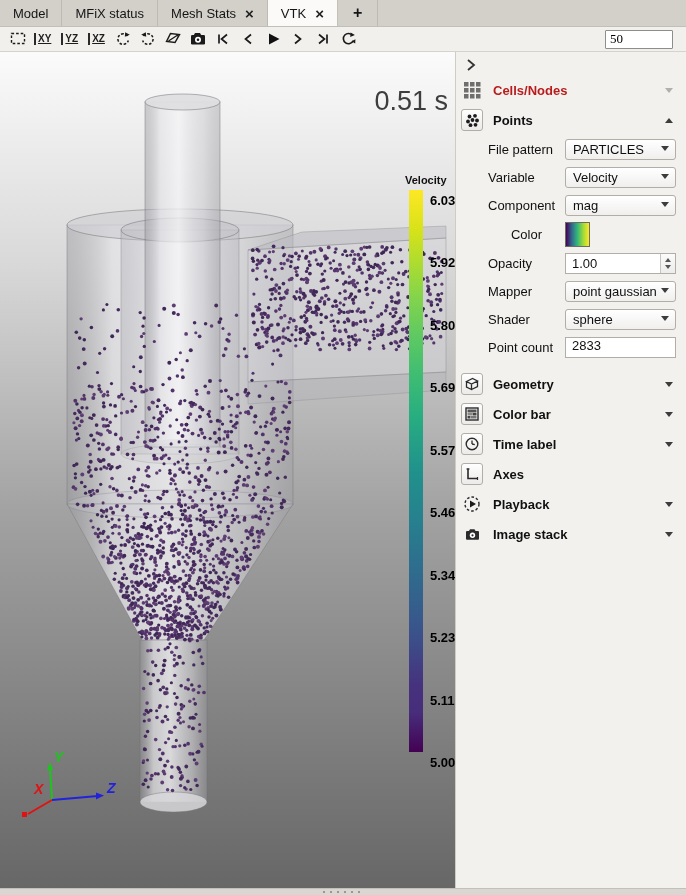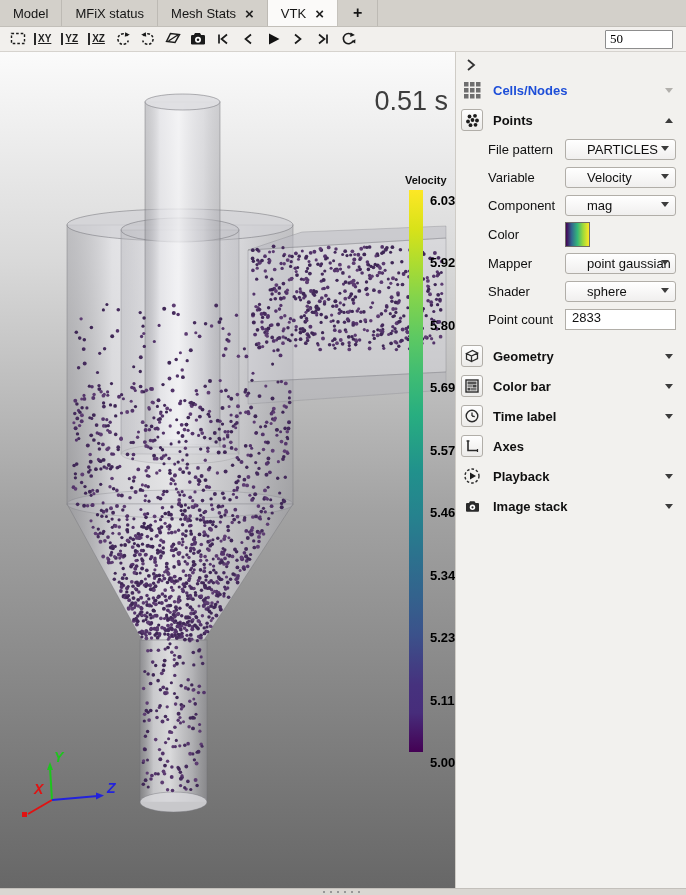--- a/index.html
+++ b/index.html
@@ -48,35 +48,35 @@
   .cb-ticks span { height:14px; line-height:14px; font-size:13px; font-weight:bold; color:#000; }
 
   .axes-triad { position:absolute; left:12px; top:688px; }
 
   
   .panel { flex:1; background:#f2f1ee; border-left:1px solid #cfccc6; font-size:13px;
            color:#101010; padding-top:3px; overflow:hidden; }
   .panel-top { height:20px; display:flex; align-items:center; padding-left:10px; }
   .sec-row { display:flex; align-items:center; height:30px; padding:0 13px 0 5px; gap:10px; }
   .sec-label { font-weight:bold; flex:1; }
-  .sec-label.dim { color:#1d4ed8; }
+  .sec-label.dim { color:#b91c1c; }
   .icon-btn { width:22px; height:22px; border:1px solid #b1aea8; border-radius:3px;
               background:linear-gradient(#fefefe,#ecebe9); display:flex;
               align-items:center; justify-content:center; flex:0 0 auto; }
   .flat-icon { width:22px; height:22px; display:flex; align-items:center; justify-content:center; flex:0 0 auto; }
   .tri-down { width:0; height:0; border:4px solid transparent; border-top:5px solid #3c3c3c; margin-top:4px; }
   .tri-down.dim { border-top-color:#b2b0ac; }
   .tri-up { width:0; height:0; border:4px solid transparent; border-bottom:5px solid #3c3c3c; margin-bottom:4px; }
 
   .field-row { display:flex; align-items:center; height:28px; padding-left:32px; padding-right:10px; }
-  .field-row.tall { height:30px; }
+  .field-row.tall { height:30px;text-align:center; }
   .field-label { width:77px; flex:0 0 auto; }
   .combo { position:relative; width:113px; height:21px; border:1px solid #b1aea8; border-radius:3px;
            background:linear-gradient(#ffffff,#f0efee); display:flex; align-items:center;
-           padding-left:21px; }
+           padding-left:7px; }
   .combo .tri-down { position:absolute; right:6px; top:6px; margin:0; }
   .tfield { width:113px; height:21px; border:1px solid #b1aea8; background:#fff;
             display:flex; align-items:flex-start; padding-left:6px; }
   .spin { position:relative; width:113px; height:21px; border:1px solid #b1aea8; background:#fff;
           display:flex; align-items:center; padding-left:6px; }
   .spin .btns { position:absolute; right:0; top:0; bottom:0; width:15px;
                 border-left:1px solid #c8c5c0; background:linear-gradient(#fbfbfb,#ececeb);
                 display:flex; flex-direction:column; align-items:center; justify-content:center; gap:3px; }
   .spin .up { width:0; height:0; border:3px solid transparent; border-bottom:4px solid #555; }
   .spin .dn { width:0; height:0; border:3px solid transparent; border-top:4px solid #555; }
@@ -2350,20 +2350,30 @@
         <span class="combo">
           <span>mag</span>
           <span class="tri-down"></span>
         </span>
       </div>
       <div class="field-row tall">
         <span class="field-label">Color</span>
         <span class="swatch"></span>
       </div>
       <div class="field-row">
+        <span class="field-label">Opacity</span>
+        <span class="spin">
+          <span>1.00</span>
+          <span class="btns">
+              <span class="up"></span>
+              <span class="dn"></span>
+            </span>
+        </span>
+      </div>
+      <div class="field-row">
         <span class="field-label">Mapper</span>
         <span class="combo">
           <span>point gaussian</span>
           <span class="tri-down"></span>
         </span>
       </div>
       <div class="field-row">
         <span class="field-label">Shader</span>
         <span class="combo">
           <span>sphere</span>

